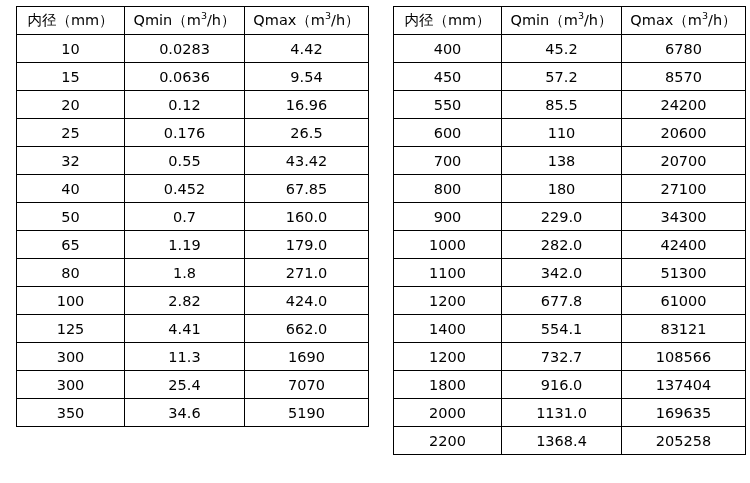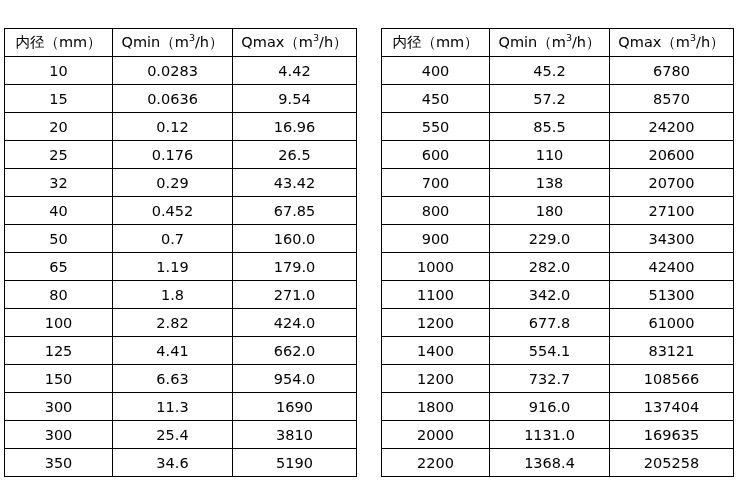--- a/index.html
+++ b/index.html
@@ -12,24 +12,24 @@
     height: 483px;
     font-family: "DejaVu Sans", "Liberation Sans", sans-serif;
     color: #000000;
     overflow: hidden;
   }
   .page {
     position: relative;
     width: 750px;
     height: 483px;
     box-sizing: border-box;
-    padding: 6px 8px 6px 4px;
+    padding: 6px 8px 6px 16px;
     display: flex;
     flex-direction: row;
-    align-items: flex-end;
+    align-items: flex-start;
     gap: 24px;
   }
   table.spec {
     border-collapse: collapse;
     table-layout: fixed;
     border: 1px solid #000000;
   }
   table.spec td, table.spec th {
     border: 1px solid #000000;
     height: 27px;
@@ -95,21 +95,21 @@
         <td>0.12</td>
         <td>16.96</td>
       </tr>
       <tr>
         <td>25</td>
         <td>0.176</td>
         <td>26.5</td>
       </tr>
       <tr>
         <td>32</td>
-        <td>0.29</td>
+        <td>0.55</td>
         <td>43.42</td>
       </tr>
       <tr>
         <td>40</td>
         <td>0.452</td>
         <td>67.85</td>
       </tr>
       <tr>
         <td>50</td>
         <td>0.7</td>
@@ -129,33 +129,28 @@
         <td>100</td>
         <td>2.82</td>
         <td>424.0</td>
       </tr>
       <tr>
         <td>125</td>
         <td>4.41</td>
         <td>662.0</td>
       </tr>
       <tr>
-        <td>150</td>
-        <td>6.63</td>
-        <td>954.0</td>
-      </tr>
-      <tr>
         <td>300</td>
         <td>11.3</td>
         <td>1690</td>
       </tr>
       <tr>
         <td>300</td>
         <td>25.4</td>
-        <td>3810</td>
+        <td>7070</td>
       </tr>
       <tr>
         <td>350</td>
         <td>34.6</td>
         <td>5190</td>
       </tr>
     </tbody>
   </table>
 
   <table class="spec tbl-right">

